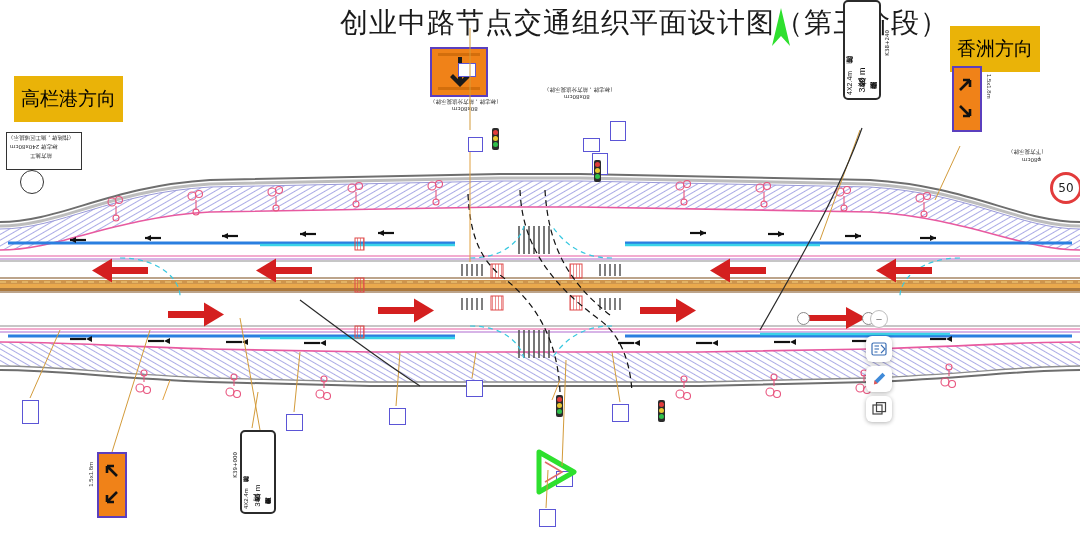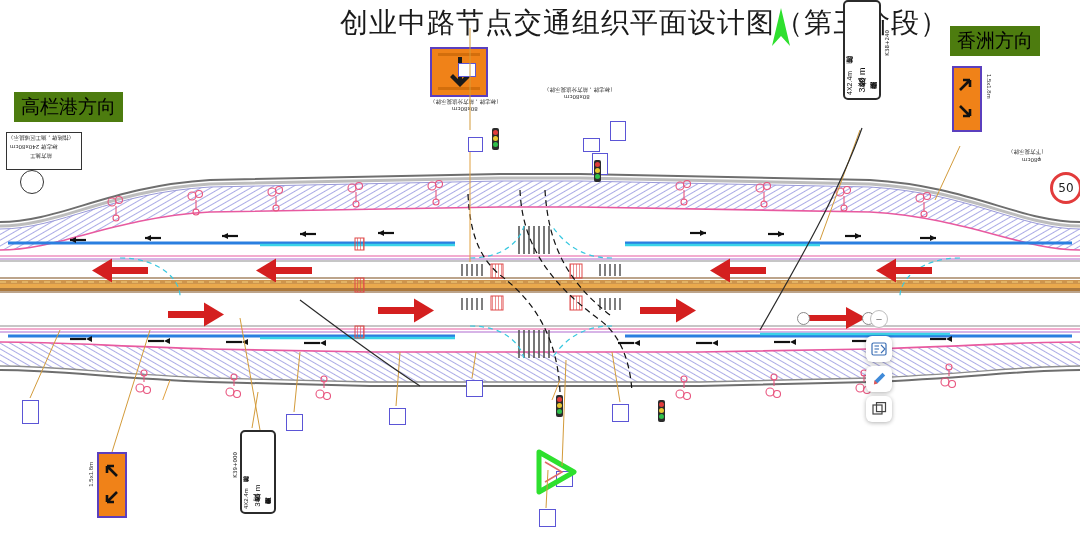--- a/index.html
+++ b/index.html
@@ -6,22 +6,22 @@
   body{width:1080px;height:544px;position:relative;overflow:hidden;
        font-family:"Liberation Sans","DejaVu Sans",sans-serif;}
   #stage{position:absolute;inset:0;background:#ffffff;}
 
   
   .title{position:absolute;left:340px;top:4px;font-size:28px;letter-spacing:1px;
          color:#1a1a1a;white-space:nowrap;font-family:"DejaVu Sans",sans-serif;}
   .title-green-arrow{position:absolute;left:768px;top:6px;width:26px;height:42px;}
 
   
-  .ylabel{position:absolute;background:#4d7c0f;color:#000;font-size:19px;
-          padding:2px 7px;white-space:nowrap;font-family:Liberation Mono, monospace;}
+  .ylabel{position:absolute;background:#eab308;color:#000;font-size:19px;
+          padding:10px 7px;white-space:nowrap;font-family:Liberation Mono, monospace;}
 
   
   .roadwrap{position:absolute;left:0;top:130px;width:1080px;height:270px;}
   svg{display:block;}
 
   
   .sign{position:absolute;box-sizing:border-box;}
   .orange-sign{background:#f08218;border:2px solid #5b3fbe;}
   .vsign{background:#fff;border:2px solid #2b2b2b;border-radius:5px;}
   .vsign-inner{writing-mode:vertical-rl;text-orientation:mixed;font-size:7px;
@@ -52,21 +52,21 @@
 </head>
 <body>
 
 <div id="stage">
 
   <div class="title">创业中路节点交通组织平面设计图（第三阶段）</div>
   <svg class="title-green-arrow" viewBox="0 0 26 42">
     <path d="M13 2 L22 40 L13 30 L4 40 Z" fill="#2ee02e"></path>
   </svg>
 
-  <div class="ylabel" style="left:14px;top:92px;">高栏港方向</div>
+  <div class="ylabel" style="left:14px;top:76px;">高栏港方向</div>
   <div class="ylabel" style="left:950px;top:26px;">香洲方向</div>
 
   <div class="roadwrap">
   <svg width="1080" height="270" viewBox="0 0 1080 270">
     <defs>
       <pattern id="hatch" width="5" height="5" patternTransform="rotate(60)" patternUnits="userSpaceOnUse">
         <line x1="0" y1="0" x2="0" y2="5" stroke="#7a7ad8" stroke-width="1.5"></line>
       </pattern>
       <pattern id="hatchR" width="5" height="5" patternTransform="rotate(-60)" patternUnits="userSpaceOnUse">
         <line x1="0" y1="0" x2="0" y2="5" stroke="#7a7ad8" stroke-width="1.5"></line>

